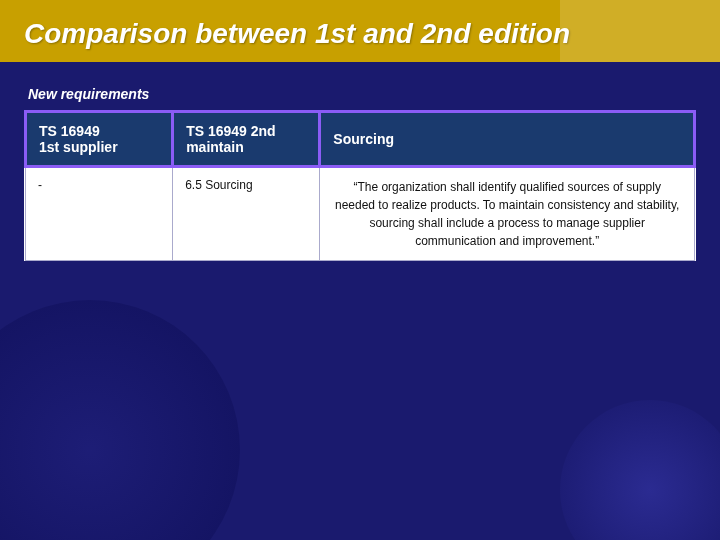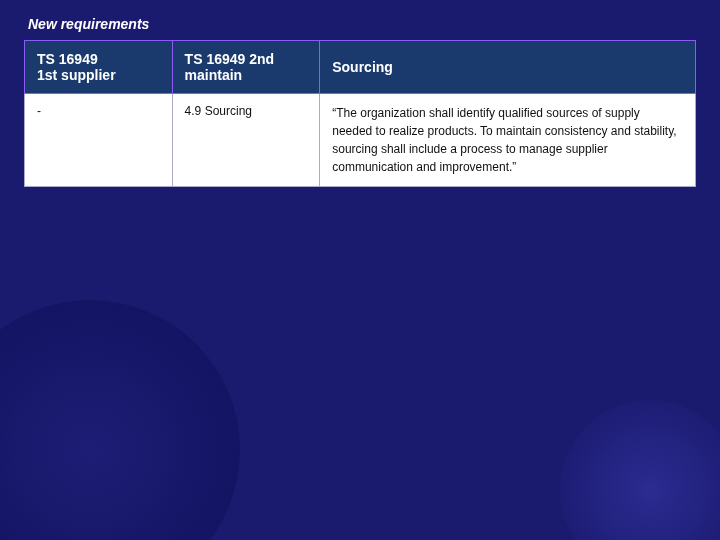--- a/index.html
+++ b/index.html
@@ -63,21 +63,21 @@
     .title-text {
       font-size: 28px;
       font-weight: bold;
       color: #ffffff;
       font-style: italic;
       text-shadow: 1px 1px 2px rgba(0,0,0,0.3);
     }
 
     
     .content {
-      padding: 16px 24px 0 24px;
+      padding: 24px 24px 0 24px;
     }
 
     .section-label {
       color: #ffffff;
       font-size: 14px;
       font-style: italic;
       font-weight: bold;
       margin-bottom: 8px;
       margin-left: 4px;
     }
@@ -89,21 +89,21 @@
       background: white;
     }
 
     .comparison-table th {
       background: #1a3a6e;
       color: white;
       font-size: 14px;
       font-weight: bold;
       padding: 10px 12px;
       text-align: left;
-      border: 1px solid #8b5cf6;
+      border: 3px solid #8b5cf6;
     }
 
     .comparison-table td {
       padding: 10px 12px;
       font-size: 12px;
       color: #111;
       border: 1px solid #aaaacc;
       vertical-align: top;
     }
 
@@ -126,30 +126,34 @@
 
     .sourcing-cell {
       font-size: 13px;
       color: #111;
     }
 
     .comments-cell {
       font-size: 11.5px;
       line-height: 1.5;
       color: #111;
+      text-align: center;
     }
   </style>
 </head>
 <body>
 
 <div class="slide">
 
   <div class="bg-shape-left"></div>
   <div class="bg-shape-right"></div>
 
+  <div class="title-bar">
+    <span class="title-text">Comparison between 1st and 2nd edition</span>
+  </div>
 
   <div class="content">
     <div class="section-label">New requirements</div>
 
     <table class="comparison-table">
       <thead>
         <tr>
           <th class="col-first-edition">
             <span>TS 16949</span><br>
             <span>1st supplier</span>
@@ -157,19 +161,19 @@
           <th class="col-second-edition">
             <span>TS 16949  2nd</span><br>
             <span>maintain</span>
           </th>
           <th class="col-comments">Sourcing</th>
         </tr>
       </thead>
       <tbody>
         <tr>
           <td class="col-first-edition dash-cell">-</td>
-          <td class="col-second-edition sourcing-cell">4.9 Sourcing</td>
+          <td class="col-second-edition sourcing-cell">6.5 Sourcing</td>
           <td class="col-comments comments-cell">“The organization shall identify qualified sources of supply needed to realize products. To maintain consistency and stability, sourcing shall include a process to manage supplier communication and improvement.”</td>
         </tr>
       </tbody>
     </table>
   </div>
 </div>
 
 </body></html>

